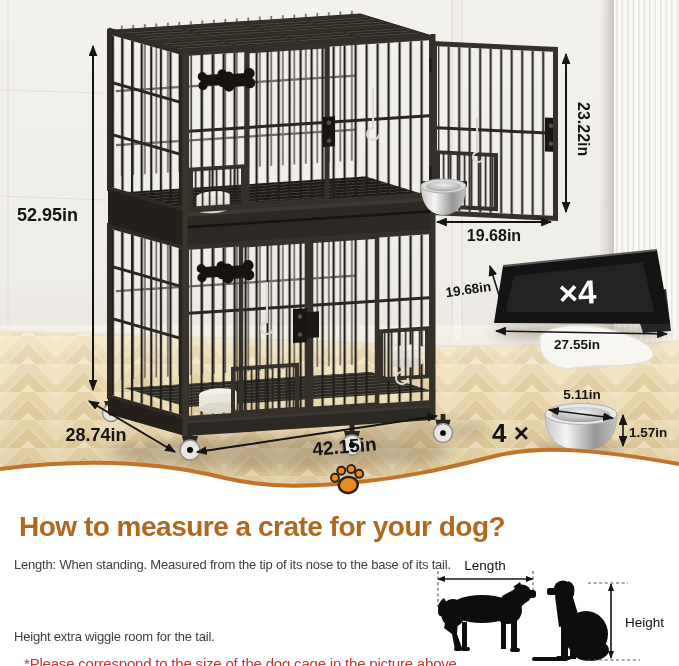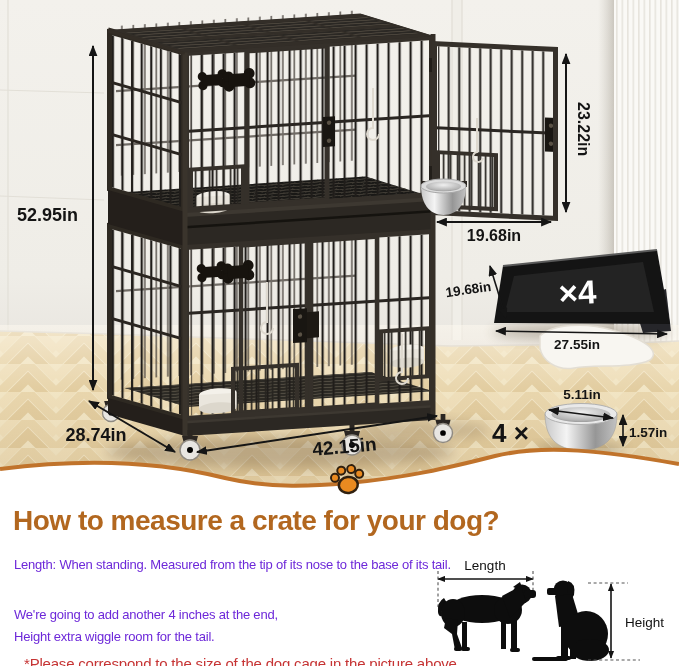--- a/index.html
+++ b/index.html
@@ -1,22 +1,22 @@
 <!DOCTYPE html>
 <html><head>
 <meta charset="utf-8">
 <style>
   html,body{margin:0;padding:0;background:#ffffff;}
   .stage{position:relative;width:679px;height:666px;background:#ffffff;overflow:hidden;
          font-family:"Liberation Sans",sans-serif;}
   .photo{position:absolute;left:0;top:0;}
   .dogs{position:absolute;left:428px;top:550px;}
-  .heading{position:absolute;left:13px;top:505px;margin:0;font-size:28px;font-weight:bold;
+  .heading{position:absolute;left:13px;top:505px;margin:6px;font-size:28px;font-weight:bold;
            color:#b2671f;letter-spacing:-0.5px;white-space:nowrap;}
-  .bodyline{position:absolute;left:14px;margin:0;font-size:13px;color:#6d28d9;
+  .bodyline{position:absolute;left:14px;margin:0;font-size:13px;color:#404040;
             letter-spacing:-0.2px;white-space:nowrap;}
   .l0{top:557px}.l1{top:582px}.l2{top:607px}.l3{top:629px}
   .note{position:absolute;left:13px;top:644px;margin:11px;font-size:15px;color:#c63434;
         letter-spacing:-0.2px;white-space:nowrap;}
   
   .dim{font-family:"Liberation Sans",sans-serif;font-weight:bold;fill:#141414;font-size:16px;}
   .dim-lg{font-size:18px;}
   .dim-xl{font-size:19px;}
   .dim-sm{font-size:13.5px;}
   .x4{font-family:"Liberation Sans",sans-serif;font-weight:bold;fill:#ffffff;font-size:33px;}
@@ -320,21 +320,20 @@
       <ellipse cx="348" cy="485" rx="9.5" ry="8" fill="#e98a20" stroke="#30200f" stroke-width="2.5"></ellipse>
       <circle cx="335.5" cy="476.5" r="4" fill="#e98a20" stroke="#30200f" stroke-width="2"></circle>
       <circle cx="342.5" cy="470" r="4" fill="#e98a20" stroke="#30200f" stroke-width="2"></circle>
       <circle cx="352.5" cy="469.5" r="4" fill="#e98a20" stroke="#30200f" stroke-width="2"></circle>
       <circle cx="360" cy="475" r="4" fill="#e98a20" stroke="#30200f" stroke-width="2"></circle>
     </g>
   </svg>
 
   <h1 class="heading">How to measure a crate for your dog?</h1>
   <p class="bodyline l0">Length: When standing. Measured from the tip of its nose to the base of its tail.</p>
-  <p class="bodyline l2">We're going to add another 4 inches at the end,</p>
   <p class="bodyline l3">Height extra wiggle room for the tail.</p>
   <p class="note">*Please correspond to the size of the dog cage in the picture above.</p>
 
   <svg class="dogs" width="251" height="116" viewBox="0 0 251 116">
     <defs>
       <marker id="ar2" markerUnits="userSpaceOnUse" markerWidth="8" markerHeight="7" viewBox="0 0 10 8" refX="9" refY="4" orient="auto-start-reverse">
         <path d="M0,0 L10,4 L0,8 Z" fill="#151515"></path>
       </marker>
     </defs>
     <text class="dg" text-anchor="middle" x="57" y="20">Length</text>

